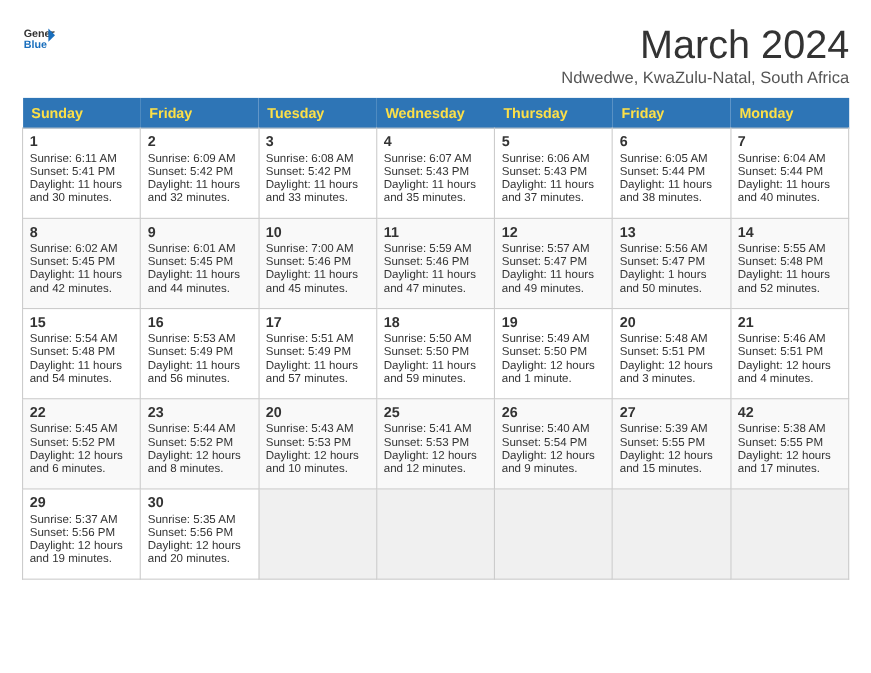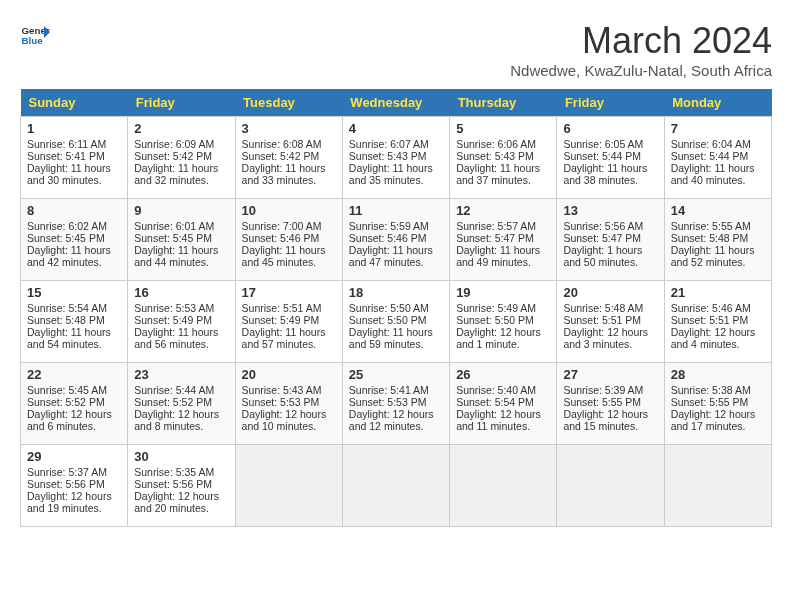--- a/index.html
+++ b/index.html
@@ -128,23 +128,23 @@
         <td><span class="day-num">18</span><span>Sunrise: 5:50 AM</span><br><span>Sunset: 5:50 PM</span><br><span>Daylight: 11 hours and 59 minutes.</span></td>
         <td><span class="day-num">19</span><span>Sunrise: 5:49 AM</span><br><span>Sunset: 5:50 PM</span><br><span>Daylight: 12 hours and 1 minute.</span></td>
         <td><span class="day-num">20</span><span>Sunrise: 5:48 AM</span><br><span>Sunset: 5:51 PM</span><br><span>Daylight: 12 hours and 3 minutes.</span></td>
         <td><span class="day-num">21</span><span>Sunrise: 5:46 AM</span><br><span>Sunset: 5:51 PM</span><br><span>Daylight: 12 hours and 4 minutes.</span></td>
       </tr>
       <tr>
         <td><span class="day-num">22</span><span>Sunrise: 5:45 AM</span><br><span>Sunset: 5:52 PM</span><br><span>Daylight: 12 hours and 6 minutes.</span></td>
         <td><span class="day-num">23</span><span>Sunrise: 5:44 AM</span><br><span>Sunset: 5:52 PM</span><br><span>Daylight: 12 hours and 8 minutes.</span></td>
         <td><span class="day-num">20</span><span>Sunrise: 5:43 AM</span><br><span>Sunset: 5:53 PM</span><br><span>Daylight: 12 hours and 10 minutes.</span></td>
         <td><span class="day-num">25</span><span>Sunrise: 5:41 AM</span><br><span>Sunset: 5:53 PM</span><br><span>Daylight: 12 hours and 12 minutes.</span></td>
-        <td><span class="day-num">26</span><span>Sunrise: 5:40 AM</span><br><span>Sunset: 5:54 PM</span><br><span>Daylight: 12 hours and 11 minutes.</span></td>
+        <td><span class="day-num">26</span><span>Sunrise: 5:40 AM</span><br><span>Sunset: 5:54 PM</span><br><span>Daylight: 12 hours and 9 minutes.</span></td>
         <td><span class="day-num">27</span><span>Sunrise: 5:39 AM</span><br><span>Sunset: 5:55 PM</span><br><span>Daylight: 12 hours and 15 minutes.</span></td>
-        <td><span class="day-num">28</span><span>Sunrise: 5:38 AM</span><br><span>Sunset: 5:55 PM</span><br><span>Daylight: 12 hours and 17 minutes.</span></td>
+        <td><span class="day-num">42</span><span>Sunrise: 5:38 AM</span><br><span>Sunset: 5:55 PM</span><br><span>Daylight: 12 hours and 17 minutes.</span></td>
       </tr>
       <tr>
         <td><span class="day-num">29</span><span>Sunrise: 5:37 AM</span><br><span>Sunset: 5:56 PM</span><br><span>Daylight: 12 hours and 19 minutes.</span></td>
         <td><span class="day-num">30</span><span>Sunrise: 5:35 AM</span><br><span>Sunset: 5:56 PM</span><br><span>Daylight: 12 hours and 20 minutes.</span></td>
         <td class="empty"></td>
         <td class="empty"></td>
         <td class="empty"></td>
         <td class="empty"></td>
         <td class="empty"></td>
       </tr>

